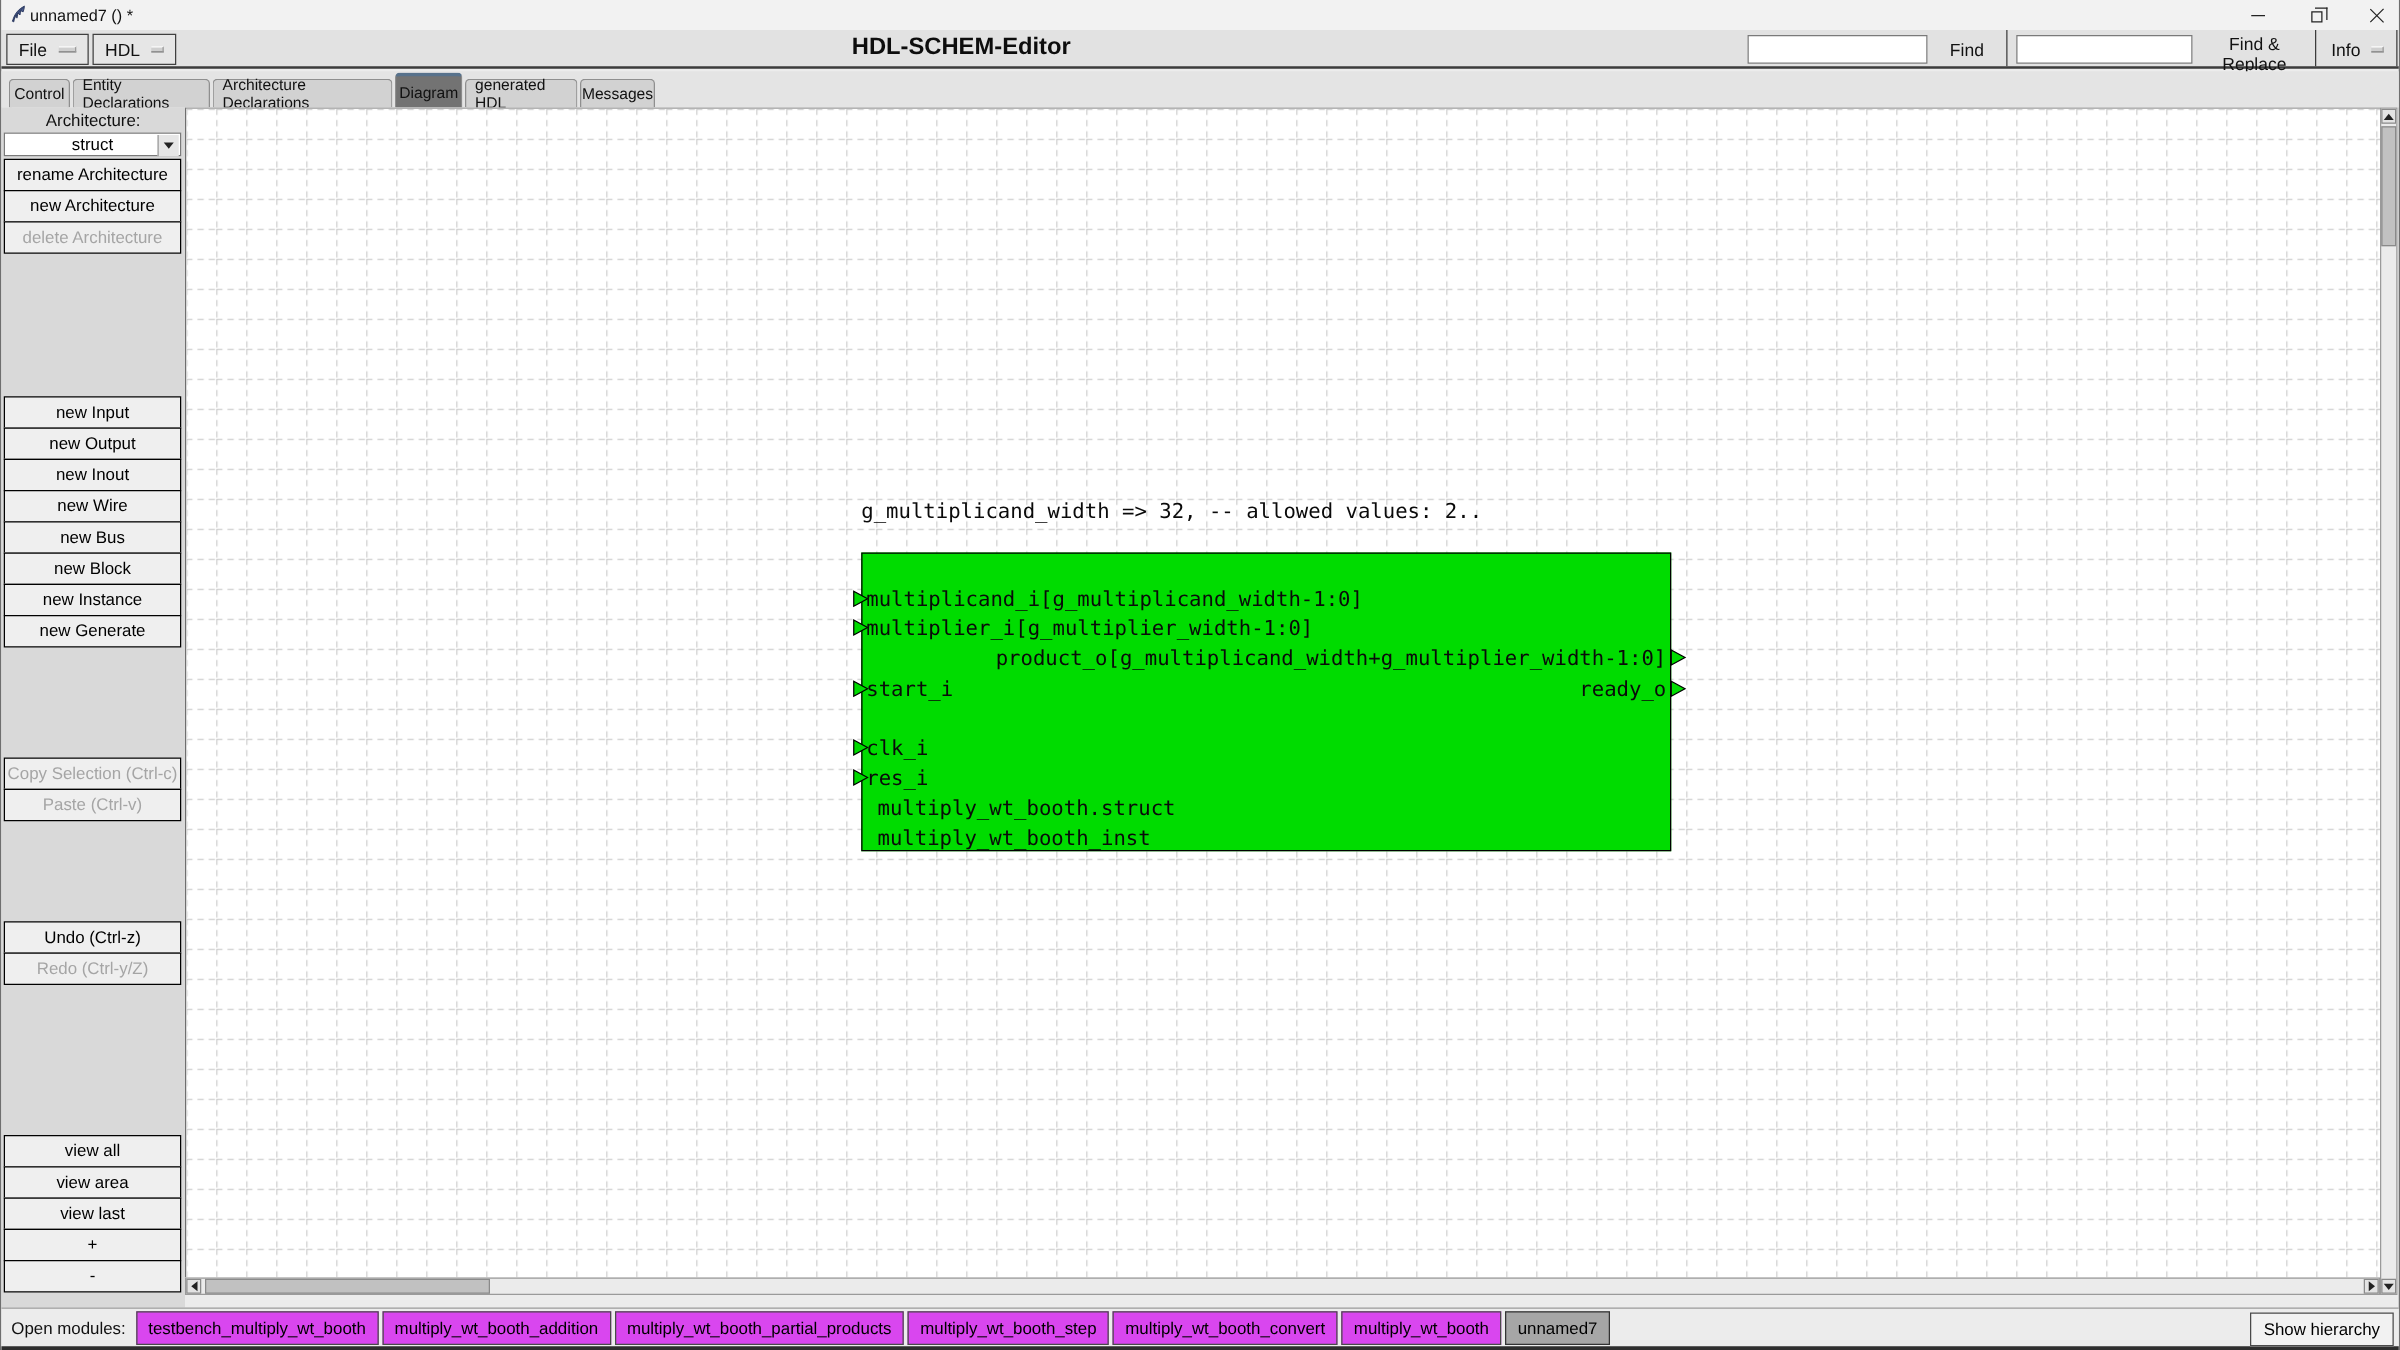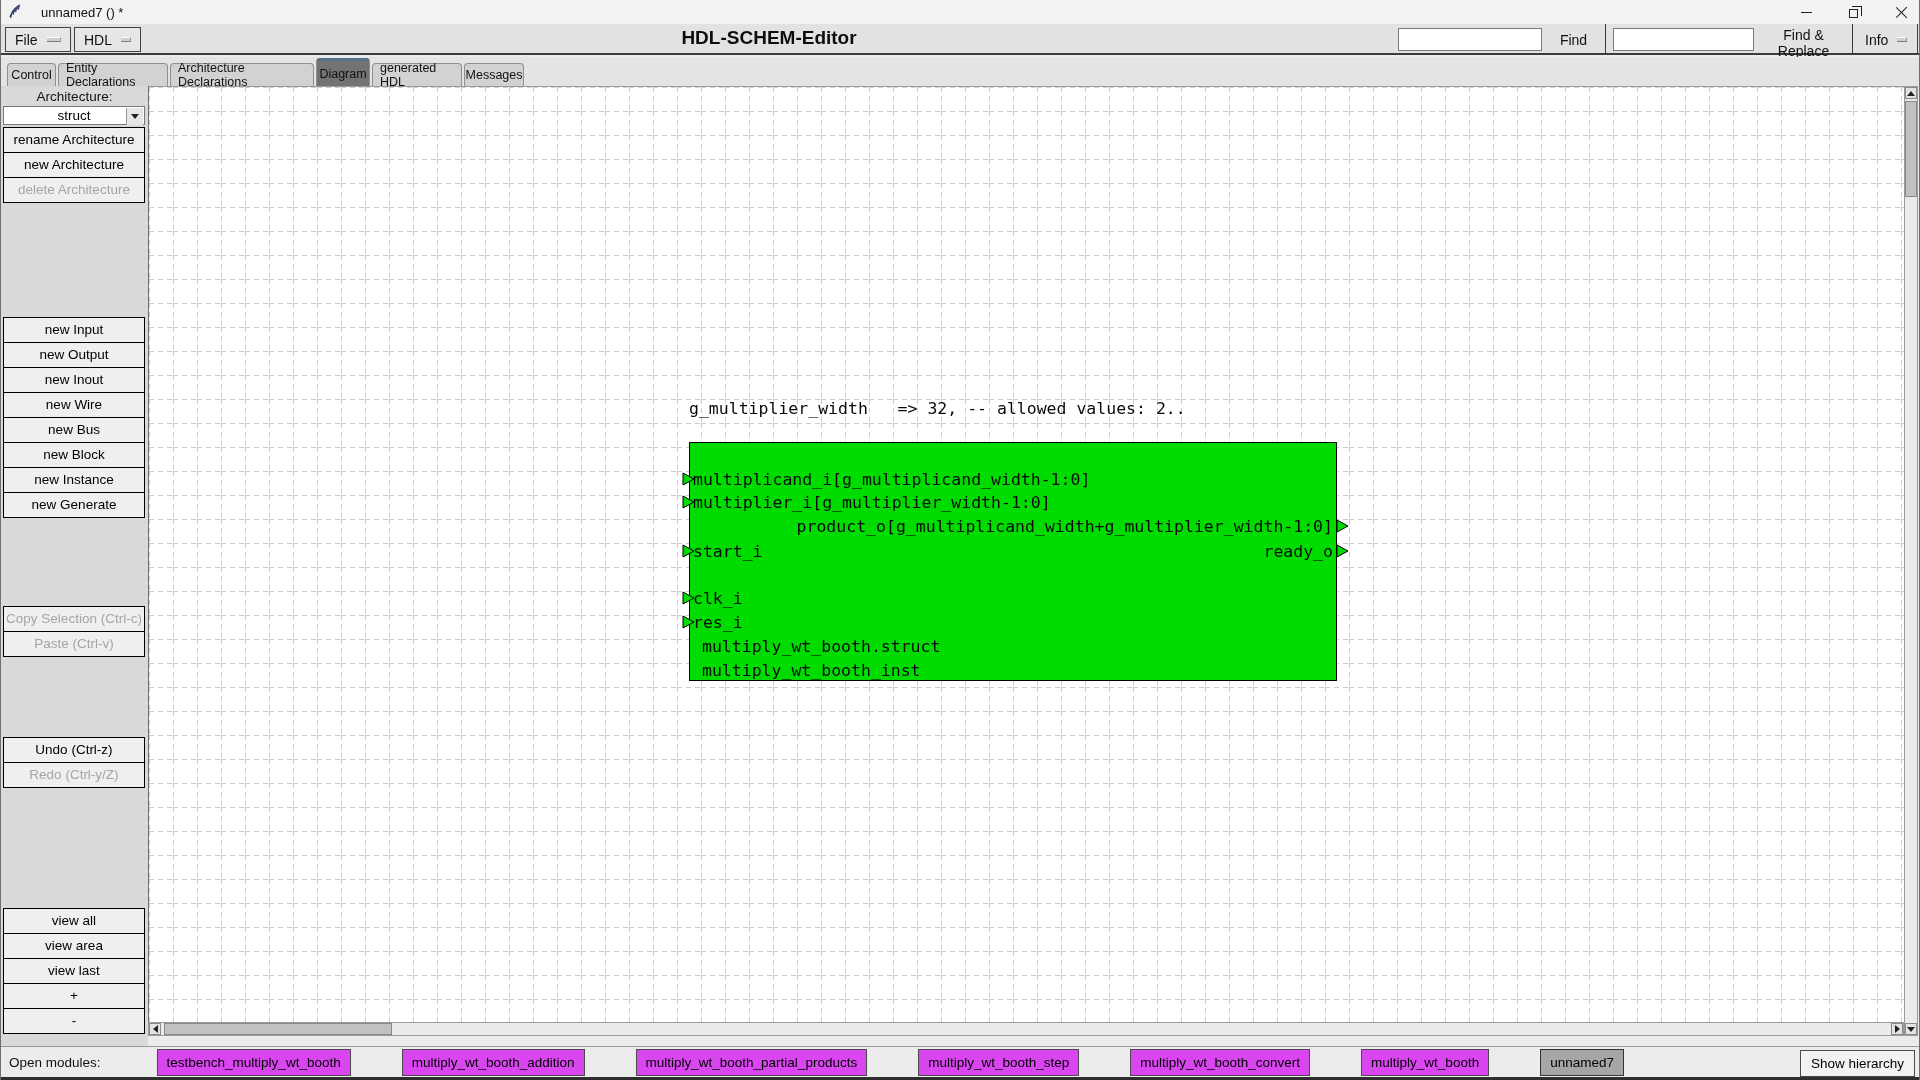--- a/index.html
+++ b/index.html
@@ -3,21 +3,21 @@
 <meta charset="utf-8">
 <style>
   * { margin:0; padding:0; box-sizing:border-box; }
   html,body { width:1920px; height:1080px; overflow:hidden; }
   body { font-family:"Liberation Sans", sans-serif; background:#ececec; position:relative;
          border-left:1px solid #6f6f6f; border-right:1px solid #6f6f6f; }
 
   
   .titlebar { position:absolute; left:0; top:0; width:1920px; height:24px; background:#f2f2f2;
               display:flex; align-items:center; }
-  .titlebar .title { font-size:13px; color:#111; margin-left:19px; }
+  .titlebar .title { font-size:13px; color:#111; margin-left:2px; }
   .win-btn { position:absolute; top:0; width:34px; height:24px; display:flex; align-items:center; justify-content:center; }
   .min-glyph  { width:11px; height:0; border-top:1px solid #222; }
   .restore-glyph { width:9px; height:9px; border:1px solid #222; position:relative; background:#f2f2f2; margin-top:2px; margin-left:-2px;}
   .restore-glyph:before { content:""; position:absolute; left:2px; top:-4px; width:9px; height:9px; border:1px solid #222; border-left-width:0px; border-bottom-width:0px; }
   .close-glyph { position:relative; width:12px; height:12px; }
   .close-glyph:before, .close-glyph:after { content:""; position:absolute; left:5px; top:-1px; width:1.4px; height:15px; background:#222; }
   .close-glyph:before { transform:rotate(45deg); } .close-glyph:after { transform:rotate(-45deg); }
 
   
   .menubar { position:absolute; left:0; top:24px; width:1920px; height:31px; background:#e2e2e2;
@@ -69,21 +69,21 @@
   .sb-btn { position:absolute; width:12px; height:12px; background:#e3e3e3; border:1px solid #8a8a8a;
             display:flex; align-items:center; justify-content:center; }
   .tri-l { width:0; height:0; border-top:4px solid transparent; border-bottom:4px solid transparent; border-right:5px solid #222; }
   .tri-r { width:0; height:0; border-top:4px solid transparent; border-bottom:4px solid transparent; border-left:5px solid #222; }
   .tri-u { width:0; height:0; border-left:4px solid transparent; border-right:4px solid transparent; border-bottom:5px solid #222; }
   .tri-d { width:0; height:0; border-left:4px solid transparent; border-right:4px solid transparent; border-top:5px solid #222; }
 
   
   .bottombar { position:absolute; left:0; top:1046px; width:1920px; height:34px; background:#ececec;
                border-top:1px solid #9a9a9a; border-bottom:3px solid #2e2e2e;
-               display:flex; align-items:center;gap:48px; }
+               display:flex; align-items:center; }
   .bottombar .label { font-size:13.5px; color:#111; margin:0 8px 0 8px; white-space:nowrap; }
   .mod-btn { height:27px; background:#d946ef; border:1px solid #4a4a4a; font-size:13.5px; color:#000;
              padding:0 9px; margin-right:3px; line-height:25px; white-space:nowrap; }
   .mod-btn.active { background:#a6a6a6; border:1px solid #333; }
   .show-hier { position:absolute; right:6px; top:3px; height:27px; background:#f2f2f2; border:1px solid #4a4a4a;
                font-size:13.5px; padding:0 10px; line-height:25px; }
 </style>
 </head>
 <body>
 
@@ -188,20 +188,21 @@
     <defs>
       <pattern id="grid" width="24" height="24" patternUnits="userSpaceOnUse">
         <line x1="0" y1="0.5" x2="24" y2="0.5" stroke="#cdcdcd" stroke-width="1" stroke-dasharray="5,4"></line>
         <line x1="0.5" y1="0" x2="0.5" y2="24" stroke="#cdcdcd" stroke-width="1" stroke-dasharray="5,4"></line>
       </pattern>
     </defs>
     <rect width="1756" height="936" fill="url(#grid)"></rect>
   </svg>
 
   <div class="generics">
+    <div>g_multiplicand_width =&gt; 32, -- allowed values: 2..</div>
     <div>g_multiplier_width   =&gt; 32, -- allowed values: 2..</div>
     <div>g_latency_steps      =&gt;  1, -- allowed values: all</div>
     <div>g_latency_addition    =&gt; 0  -- allowed values: 0,1</div>
   </div>
 
   <div class="block">
 
     <svg class="port-tri" style="left:-8px; top:29px">
         <path d="M1 1 L12 7 L1 13 Z" fill="#00dc00" stroke="#000"></path>
       </svg>

